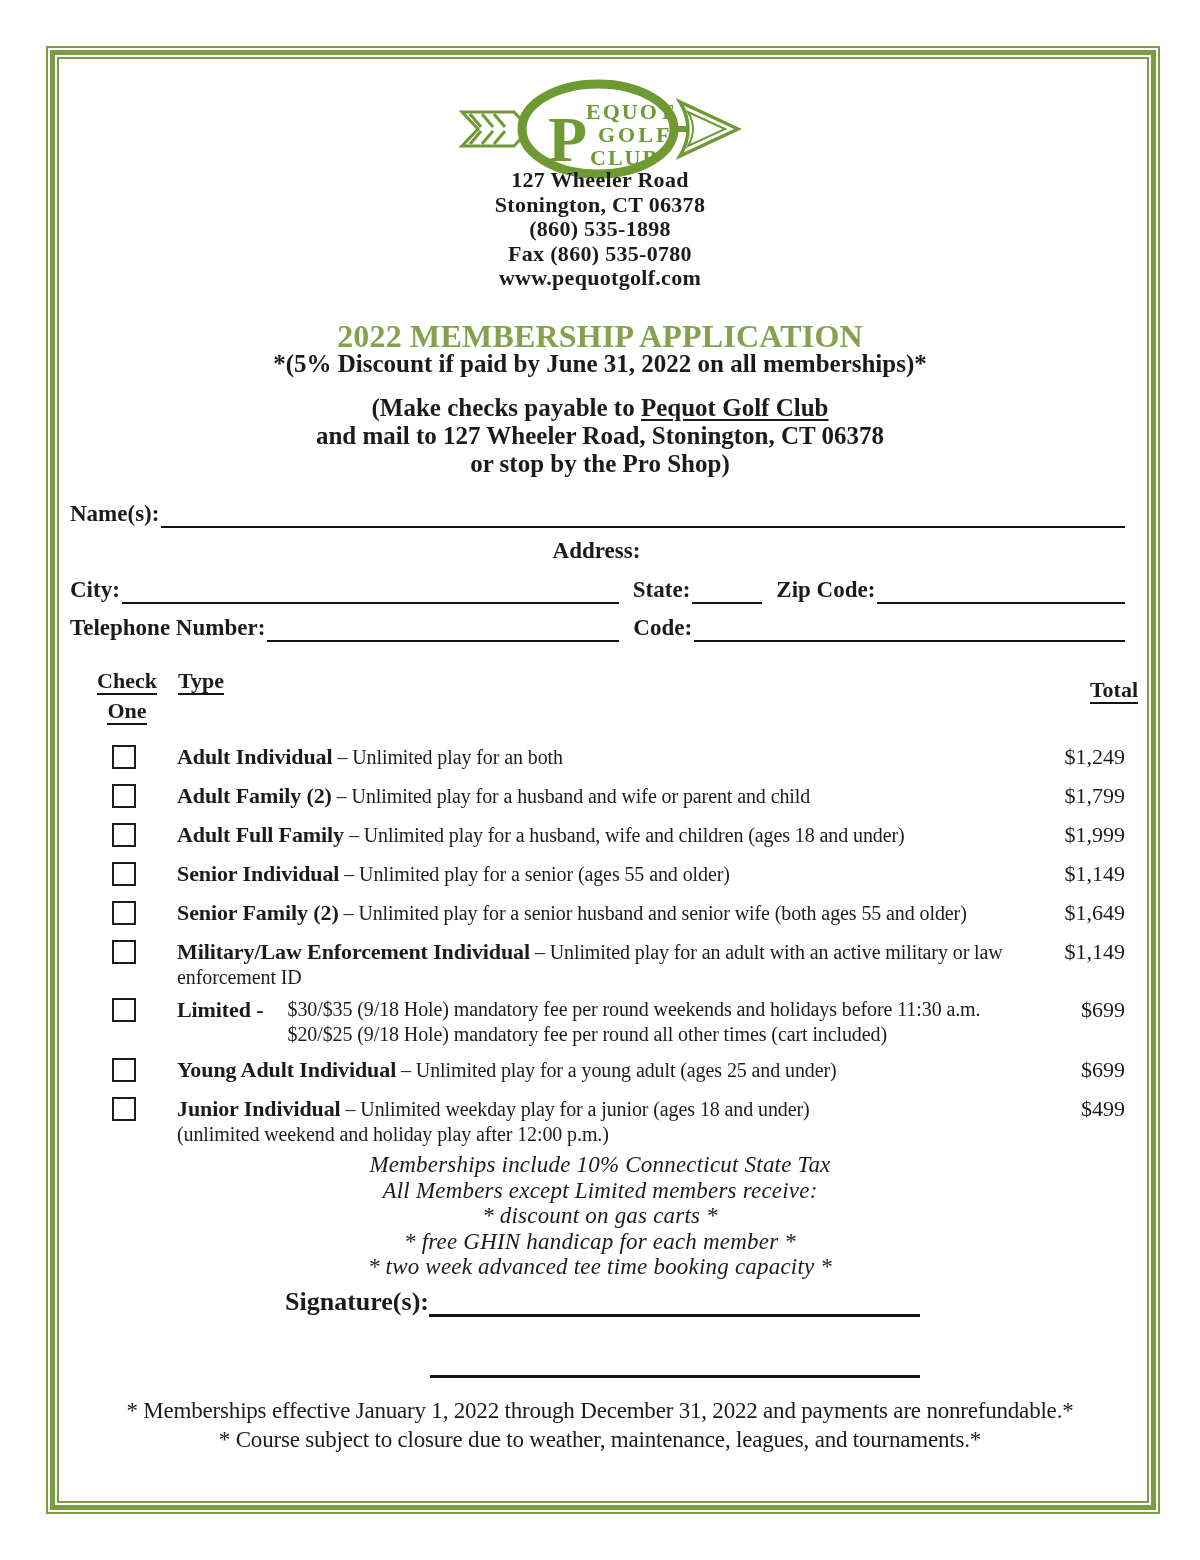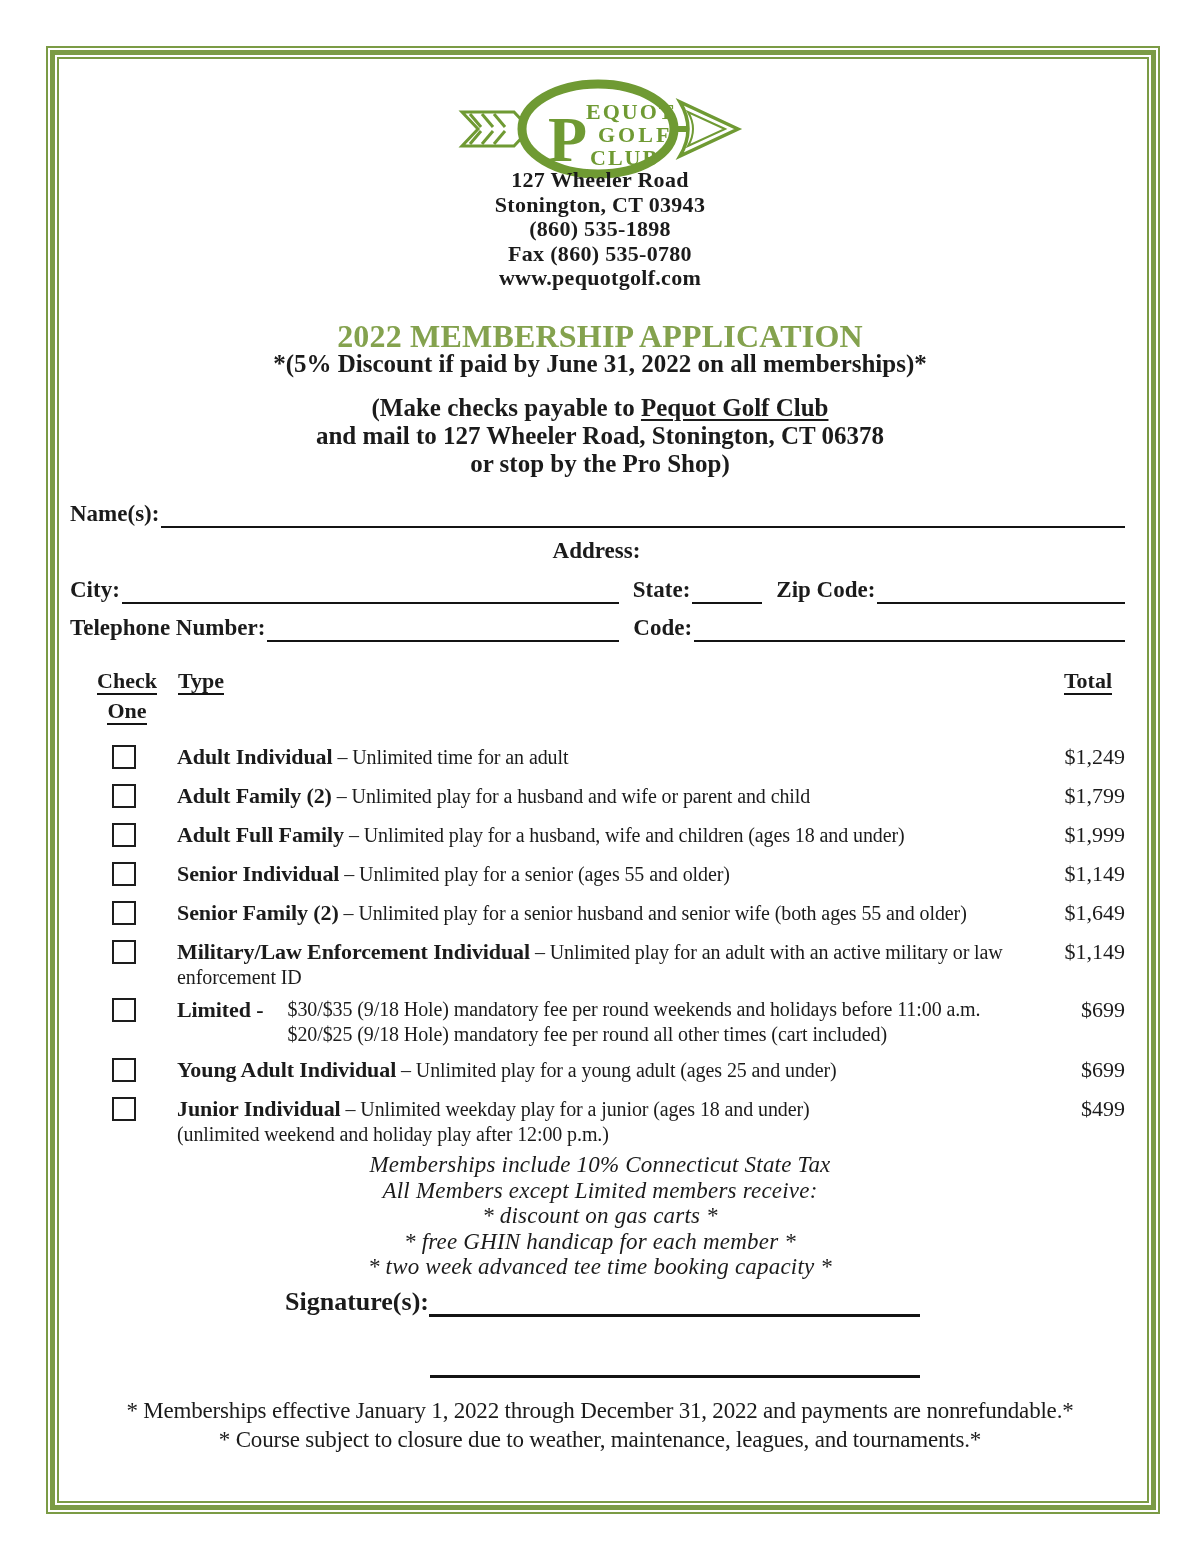--- a/index.html
+++ b/index.html
@@ -34,21 +34,21 @@
   .fline { border-bottom:2.5px solid #141414; height:26px; flex:1; }
   .fline.fixed { flex:none; }
   .gap14 { flex:none; width:14px; }
 
   
   .thead { left:70px; right:75px; top:668px; height:64px; font-weight:bold; font-size:22px; }
   .hu { border-bottom:2.5px solid #141414; padding-bottom:0px; display:inline-block; line-height:24px; }
   .h-checkone { position:absolute; left:12px; width:90px; text-align:center; }
   .h-checkone .hu { margin-bottom:3px; }
   .h-type { position:absolute; left:108px; top:0; }
-  .h-total { position:absolute; left:968px; width:100px; text-align:center; top:0; }
+  .h-total { position:absolute; left:968px; width:100px; text-align:right; top:9px; }
 
   
   .tbody { left:70px; right:75px; top:744px; }
   .trow { display:flex; align-items:flex-start; margin-bottom:13px; }
   .trow.tight { margin-bottom:7px; }
   .trow.m10 { margin-bottom:10px; }
   .cb { flex:none; width:20px; height:20px; border:2.5px solid #1d1d1d; margin-left:42px; margin-right:41px; margin-top:1px; background:#fff; }
   .type-cell { flex:1; padding-right:18px; font-size:20px; line-height:25px; letter-spacing:-0.1px; }
   .tname { font-weight:bold; font-size:22px; }
   .block { display:block; }
@@ -104,21 +104,21 @@
     <g fill="#6f9a33" font-family="'Liberation Serif', serif" font-weight="bold">
       <text x="108" y="89" font-size="64">P</text>
       <text x="146" y="47" font-size="22" letter-spacing="2">EQUOT</text>
       <text x="158" y="70" font-size="22" letter-spacing="3">GOLF</text>
       <text x="150" y="93" font-size="22" letter-spacing="2">CLUB</text>
     </g>
   </svg>
 
   <div class="abs ctr contact">
     <div>127 Wheeler Road</div>
-    <div>Stonington, CT 03943</div>
+    <div>Stonington, CT 06378</div>
     <div>(860) 535-1898</div>
     <div>Fax (860) 535-0780</div>
     <div>www.pequotgolf.com</div>
   </div>
 
   <div class="abs ctr apptitle">2022 MEMBERSHIP APPLICATION</div>
   <div class="abs ctr discount">*(5% Discount if paid by June 31, 2022 on all memberships)*</div>
   <div class="abs ctr checks">
     <div>
       <span>(Make checks payable to</span>
@@ -162,21 +162,21 @@
     <div class="h-type"><span class="hu">Type</span></div>
     <div class="h-total"><span class="hu">Total</span></div>
   </div>
 
   <div class="abs tbody">
 
     <div class="trow">
       <span class="cb"></span>
       <div class="type-cell">
         <span class="tname">Adult Individual</span>
-        <span class="tdesc">– Unlimited time for an adult</span>
+        <span class="tdesc">– Unlimited play for an both</span>
       </div>
       <div class="price">$1,249</div>
     </div>
 
     <div class="trow">
       <span class="cb"></span>
       <div class="type-cell">
         <span class="tname">Adult Family (2)</span>
         <span class="tdesc">– Unlimited play for a husband and wife or parent and child</span>
       </div>
@@ -217,21 +217,21 @@
         <span class="tdesc">– Unlimited play for an adult with an active military or law enforcement ID</span>
       </div>
       <div class="price">$1,149</div>
     </div>
 
     <div class="trow m10">
       <span class="cb"></span>
       <div class="type-cell split">
         <span class="tname">Limited -</span>
         <span>
-          <span class="block">$30/$35 (9/18 Hole) mandatory fee per round weekends and holidays before 11:00 a.m.</span>
+          <span class="block">$30/$35 (9/18 Hole) mandatory fee per round weekends and holidays before 11:30 a.m.</span>
           <span class="block">$20/$25 (9/18 Hole) mandatory fee per round all other times (cart included)</span>
         </span>
       </div>
       <div class="price">$699</div>
     </div>
 
     <div class="trow">
       <span class="cb"></span>
       <div class="type-cell">
         <span class="tname">Young Adult Individual</span>

